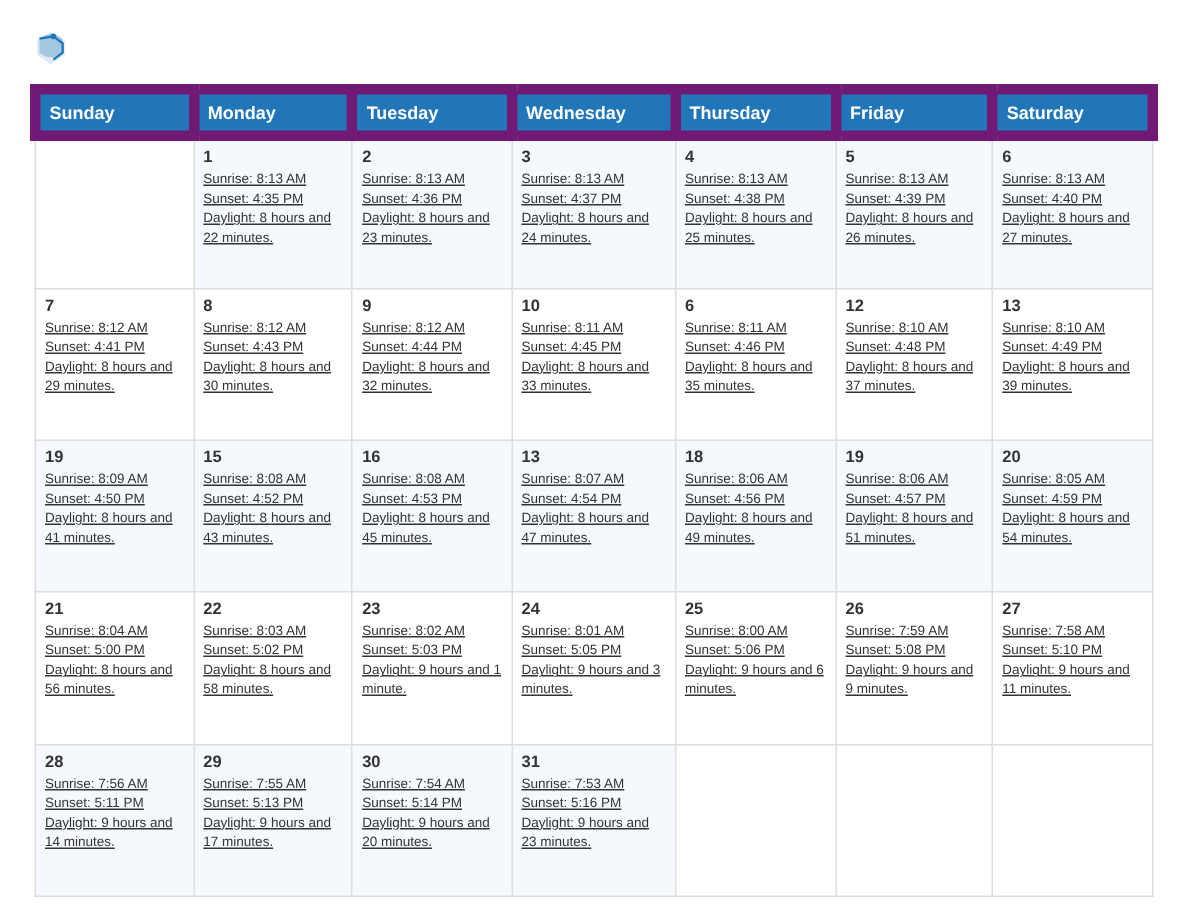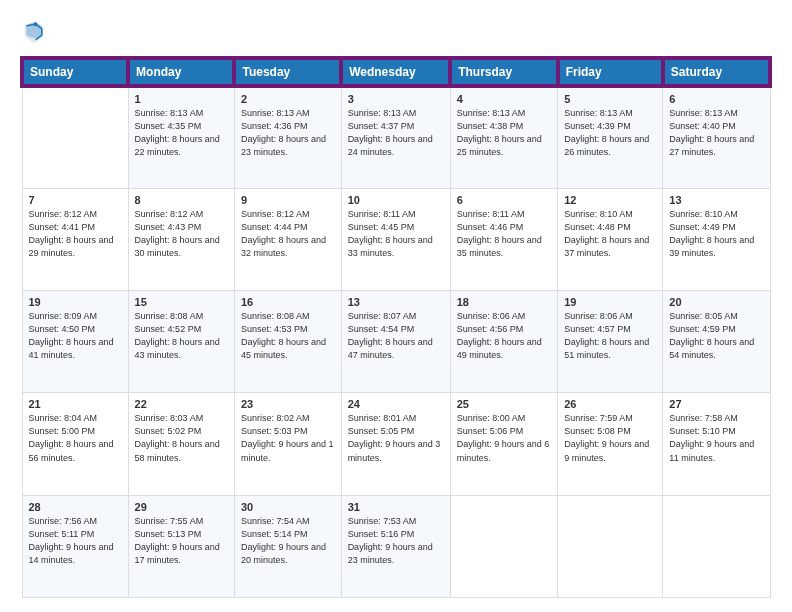--- a/index.html
+++ b/index.html
@@ -57,21 +57,21 @@
       width: 100%;
       border-collapse: collapse;
       flex: 1;
     }
     .calendar thead tr th {
       background-color: #2176b8;
       color: #fff;
       font-size: 12px;
       font-weight: bold;
       padding: 5px 6px;
-      border: 4px solid #701a75;
+      border: 7px solid #701a75;
       text-align: left;
     }
     .calendar tbody tr {
       border-bottom: 1px solid #ccc;
     }
     .calendar tbody tr:nth-child(odd) {
       background-color: #f5f8fc;
     }
     .calendar tbody tr:nth-child(even) {
       background-color: #fff;
@@ -88,20 +88,21 @@
     .day-number {
       font-weight: bold;
       font-size: 11px;
       display: block;
       margin-bottom: 2px;
     }
     .day-info {
       font-size: 9px;
       line-height: 1.45;
       color: #333;
+      text-decoration: underline;
     }
     .empty-cell {
       background: #fff !important;
     }
   </style>
 </head>
 <body>
 
 <div class="page">
   <div class="header">

